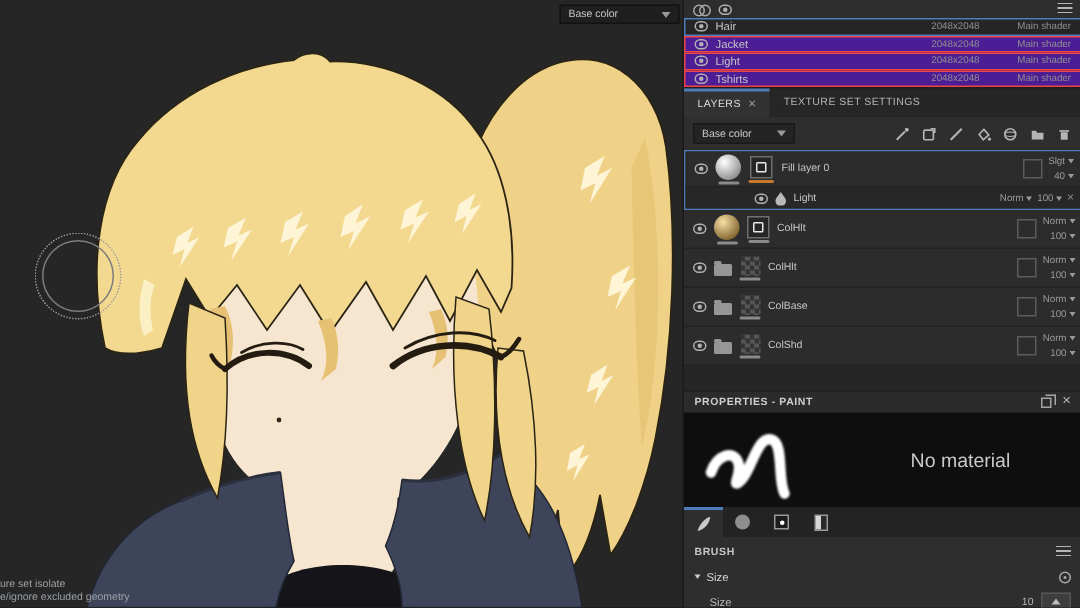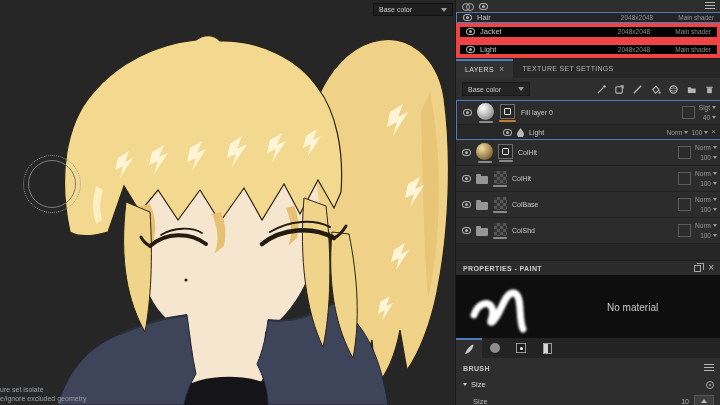--- a/index.html
+++ b/index.html
@@ -21,21 +21,21 @@
   #hints{position:absolute;left:0;bottom:2px;font-size:7px;line-height:9px;color:#9aa0a6}
   #hints div{white-space:nowrap}
 
   
   #right{position:absolute;left:455px;top:0;width:265px;height:405px;background:#2e2e2e;border-left:1px solid #1a1a1a}
 
   
   #texset{position:absolute;left:0;top:0;width:265px;height:58px;background:#2d2d2d;display:flex;flex-direction:column}
   #ts-header{height:12px;display:flex;align-items:center;gap:6px;padding:0 6px;background:#2d2d2d}
   #ts-header .right{margin-left:auto}
-  .ts-row{flex:1;display:flex;align-items:center;gap:5px;padding:0 6px;background:#000000;border:4px solid #ef4444}
+  .ts-row{flex:1;display:flex;align-items:center;gap:5px;padding:0 6px;background:#4c1d95;border:1px solid #ef4444}
   .ts-row.selected{border:1px solid #4d7dbb;background:#252525}
   .ts-name{font-size:7.5px;color:#c6c6c6;flex:1}
   .ts-res,.ts-shader{font-size:6.5px;color:#8f8f8f;text-align:right}
   .ts-res{width:52px}.ts-shader{width:56px}
 
   
   .eye{width:9px;height:7px;position:relative;display:inline-block;flex:0 0 auto}
   .eye::before{content:"";position:absolute;inset:0;border:1px solid #b0b0b0;border-radius:50% / 60%}
   .eye::after{content:"";position:absolute;left:3px;top:2px;width:3px;height:3px;background:#b0b0b0;border-radius:50%}
 
@@ -86,21 +86,21 @@
 
   
   #props{position:absolute;left:0;top:260px;width:265px;height:145px;background:#2e2e2e}
   #props-header{height:15px;display:flex;align-items:center;padding:0 7px;background:#2b2b2b;border-top:1px solid #1d1d1d}
   #props-title{font-size:7px;letter-spacing:.4px;color:#cfcfcf;font-weight:bold}
   #props-header .icons{margin-left:auto;display:flex;align-items:center;gap:7px}
   .popout{width:7px;height:7px;border:1px solid #a5a5a5;position:relative}
   .popout::after{content:"";position:absolute;left:2px;top:-3px;width:6px;height:6px;border-top:1px solid #a5a5a5;border-right:1px solid #a5a5a5}
   .closex{font-size:10px;color:#b5b5b5;line-height:1}
   #preview{height:63px;background:#0e0e0e;position:relative}
-  #nomat{position:absolute;left:57%;top:50%;transform:translateY(-50%);font-size:10px;color:#c8c8c8}
+  #nomat{position:absolute;left:57%;top:50%;transform:translateY(-50%);font-size:13px;color:#c8c8c8}
   #ptabs{height:20px;background:#232323;display:flex;align-items:stretch}
   .ptab{width:26px;display:flex;align-items:center;justify-content:center}
   .ptab.active{background:#2e2e2e;border-top:2px solid #4d7dbb}
   .alpha-circ{width:10px;height:10px;border-radius:50%;background:#8e8e8e}
   .stencil-sq{width:10px;height:10px;border:1px solid #9a9a9a;position:relative;background:#1c1c1c}
   .stencil-sq::after{content:"";position:absolute;left:3px;top:3px;width:3px;height:3px;background:#fff;border-radius:50%}
   .matswatch{width:9px;height:11px;border:1px solid #9a9a9a;background:linear-gradient(90deg,#d6d6d6 0 50%,#2a2a2a 50%)}
   #brushsec{padding:6px 7px 0 7px}
   #brush-title-row{display:flex;align-items:center}
   #brush-title{font-size:7px;font-weight:bold;letter-spacing:.4px;color:#c8c8c8}
@@ -208,20 +208,26 @@
       </div>
       <div class="ts-row">
         <span class="eye"></span>
         <span class="ts-name">Jacket</span>
         <span class="ts-res">2048x2048</span>
         <span class="ts-shader">Main shader</span>
       </div>
       <div class="ts-row">
         <span class="eye"></span>
         <span class="ts-name">Light</span>
+        <span class="ts-res">2048x2048</span>
+        <span class="ts-shader">Main shader</span>
+      </div>
+      <div class="ts-row">
+        <span class="eye"></span>
+        <span class="ts-name">Tshirts</span>
         <span class="ts-res">2048x2048</span>
         <span class="ts-shader">Main shader</span>
       </div>
     </div>
 
     <div id="tabbar">
       <div class="tab active">
         <span>LAYERS</span>
         <span class="x">×</span>
       </div>

